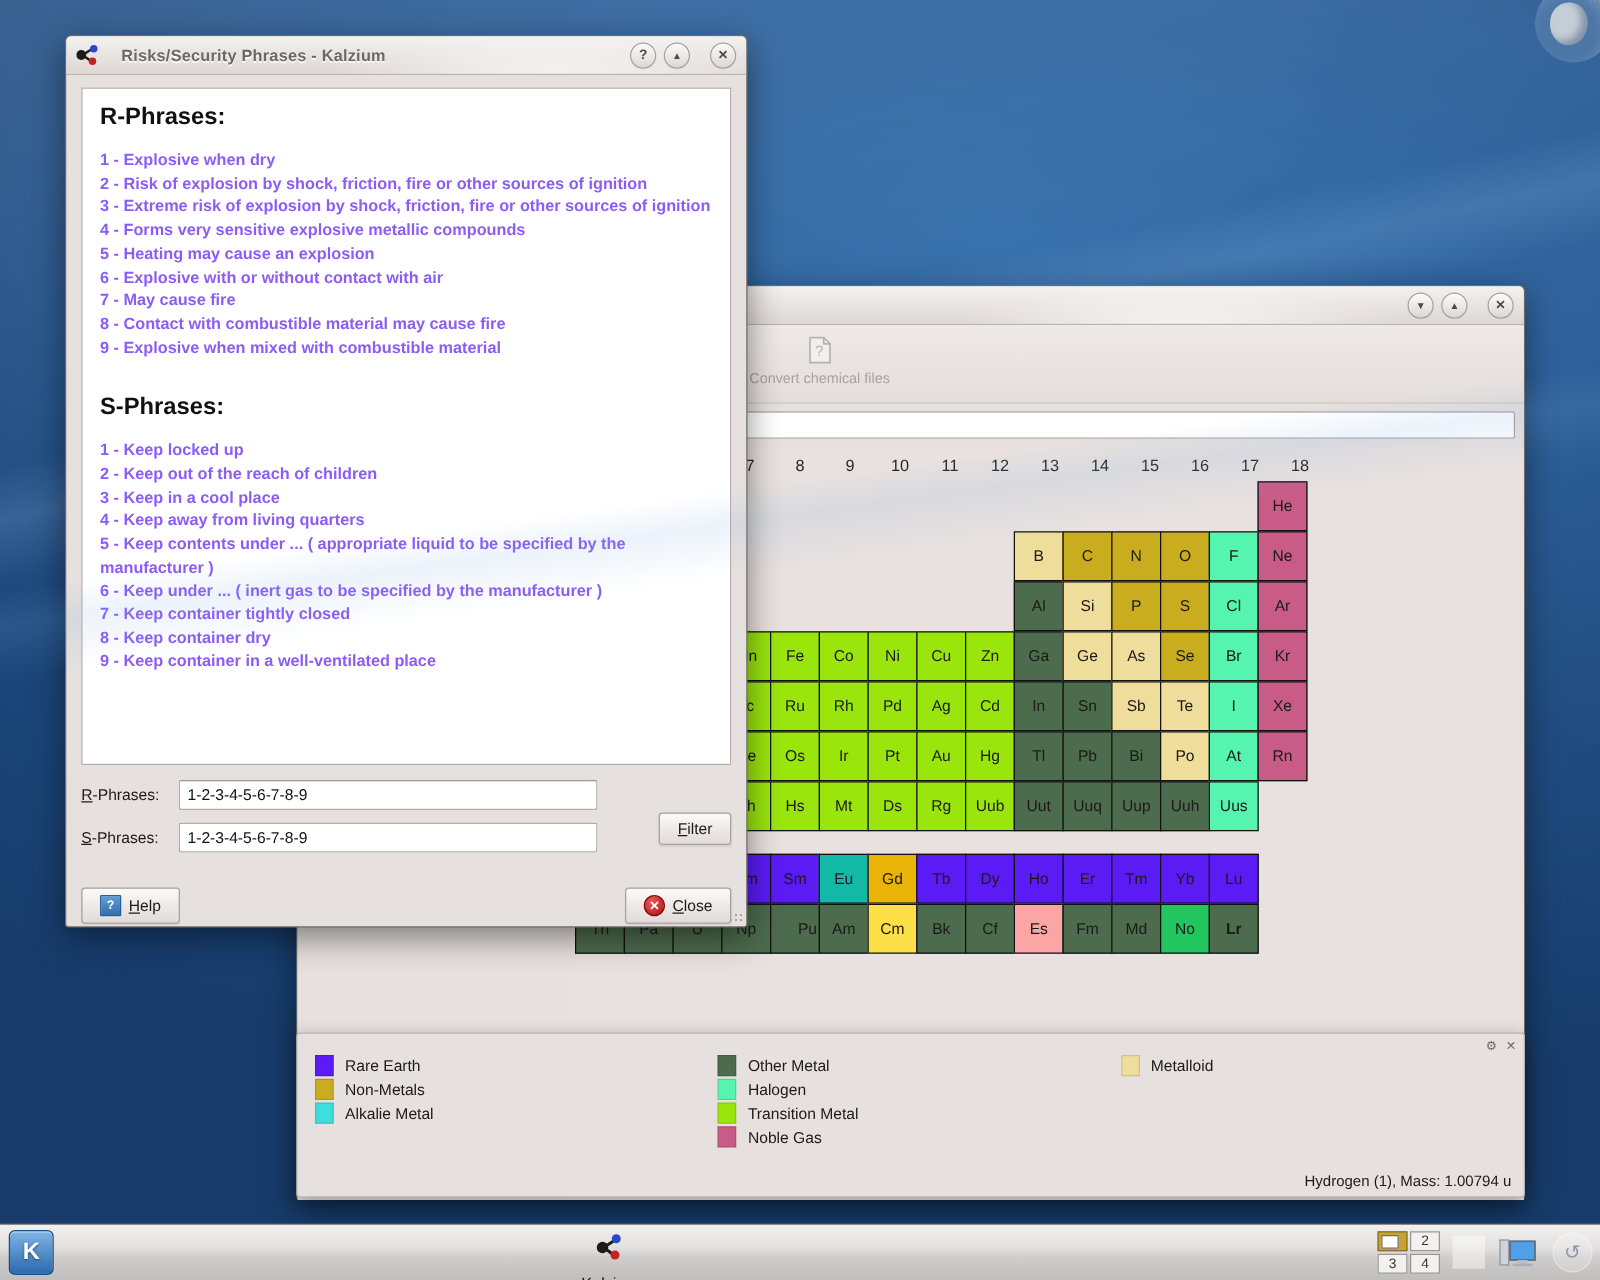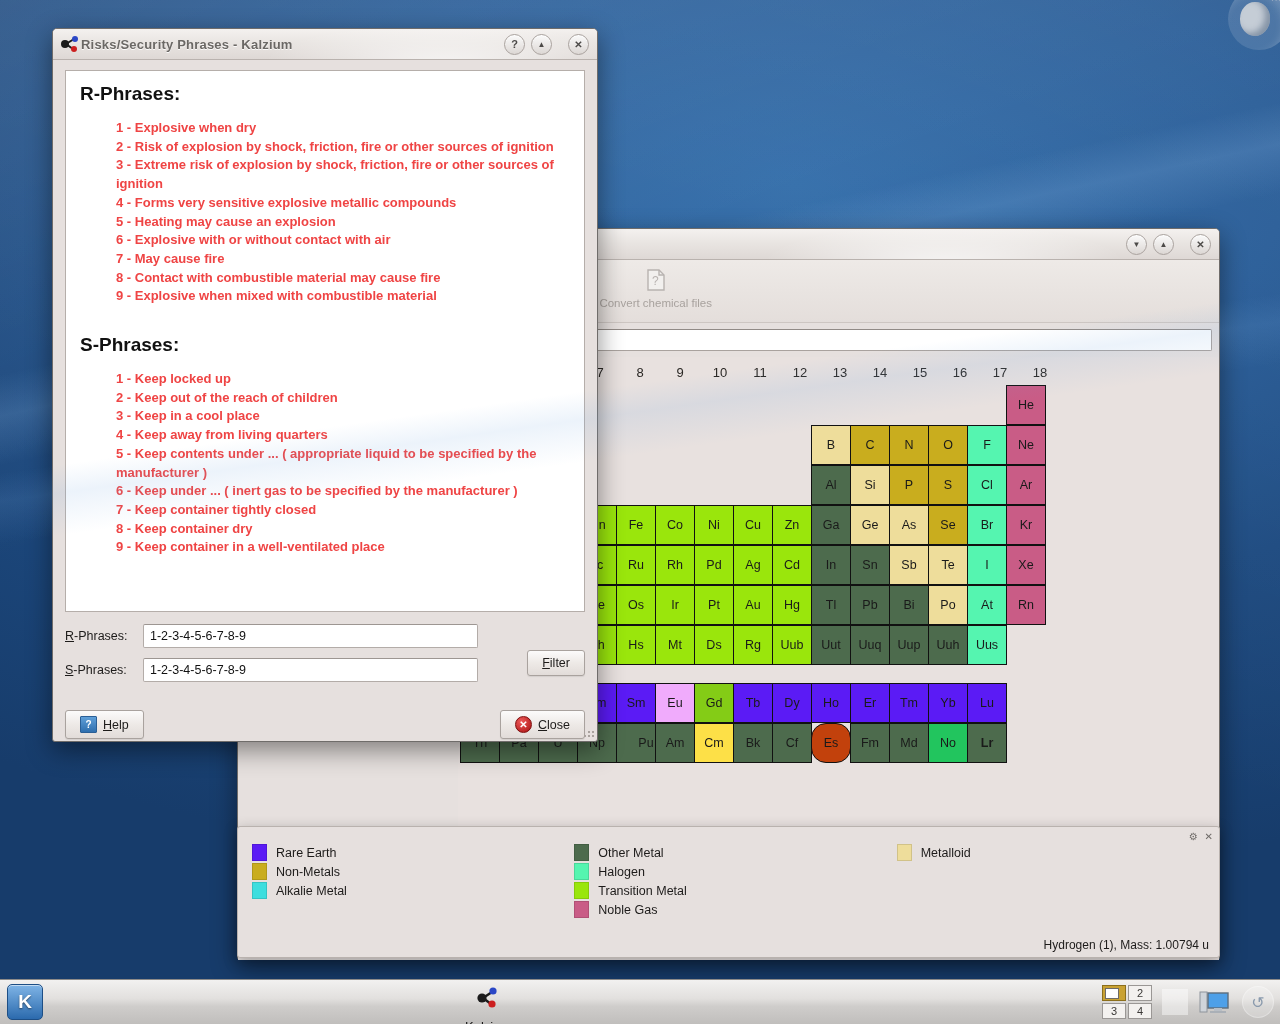--- a/index.html
+++ b/index.html
@@ -63,21 +63,21 @@
     position: relative;
     overflow: hidden;
   }
   .titlebar .shine {
     position:absolute; left:0; top:0; width:100%; height:100%;
     background: radial-gradient(ellipse 260px 60px at 72% 120%, rgba(255,255,255,0.75), rgba(255,255,255,0) 70%);
     pointer-events:none;
   }
   .title-text {
     font-size: 13px; font-weight: bold; color: #6b6865;
-    margin-left: 0; letter-spacing: 0.2px;
+    margin-left: 16px; letter-spacing: 0.2px;
     text-shadow: 0 1px 0 rgba(255,255,255,0.85);
     z-index: 1;
   }
   .tb-buttons { margin-left: auto; display: flex; align-items: center; gap: 6px; z-index:1; }
   .tb-btn {
     width: 19px; height: 19px; border-radius: 50%;
     background: linear-gradient(to bottom, #fbfbfb, #dcd7d4);
     border: 1px solid #a9a29e;
     display: flex; align-items: center; justify-content: center;
     font-size: 11px; color: #4c4a48; font-weight: bold;
@@ -100,23 +100,22 @@
     box-sizing: border-box;
     overflow: hidden;
     color: #111;
   }
   .phrase-h {
     font-size: 19px; font-weight: bold; color: #111;
     margin: 0 0 14px 0;
   }
   .phrase-h.second { margin-top: 28px; }
   .phrase-line {
-    font-size: 13px; font-weight: bold; color: #ef4444;
+    font-size: 13px; font-weight: bold; color: #8b5cf6;
     line-height: 18.7px;
-    margin-left: 36px;
   }
   .form-rows { margin-top: 12px; position: relative; }
   .form-row { display: flex; align-items: center; margin-bottom: 10px; }
   .form-label { width: 78px; font-size: 12.5px; color: #1d1b1a; }
   .form-label u { text-decoration: underline; }
   .text-input {
     flex: 1;
     height: 24px;
     background: #ffffff;
     border: 1px solid #b3aca8;
@@ -564,41 +563,41 @@
               </div>
             </div>
           <div class="lant-gap"></div>
           <div class="pt-grid" id="pt-lant">
               <div class="pt-row">
                 <div class="cell" style="background: rgb(91, 27, 245);">Ce</div>
                 <div class="cell" style="background: rgb(91, 27, 245);">Pr</div>
                 <div class="cell" style="background: rgb(91, 27, 245);">Nd</div>
                 <div class="cell" style="background: rgb(91, 27, 245);">Pm</div>
                 <div class="cell" style="background: rgb(91, 27, 245);">Sm</div>
-                <div class="cell" style="background: #f0abfc;">Eu</div>
-                <div class="cell" style="background: #84cc16;">Gd</div>
+                <div class="cell" style="background: #14b8a6;">Eu</div>
+                <div class="cell" style="background: #eab308;">Gd</div>
                 <div class="cell" style="background: rgb(91, 27, 245);">Tb</div>
                 <div class="cell" style="background: rgb(91, 27, 245);">Dy</div>
                 <div class="cell" style="background: rgb(91, 27, 245);">Ho</div>
                 <div class="cell" style="background: rgb(91, 27, 245);">Er</div>
                 <div class="cell" style="background: rgb(91, 27, 245);">Tm</div>
                 <div class="cell" style="background: rgb(91, 27, 245);">Yb</div>
                 <div class="cell" style="background: rgb(91, 27, 245);">Lu</div>
               </div>
               <div class="pt-row">
                 <div class="cell" style="background: rgb(77, 107, 77);">Th</div>
                 <div class="cell" style="background: rgb(77, 107, 77);">Pa</div>
                 <div class="cell" style="background: rgb(77, 107, 77);">U</div>
                 <div class="cell" style="background: rgb(77, 107, 77);">Np</div>
                 <div class="cell" style="background: rgb(77, 107, 77); padding-left: 20px;">Pu</div>
                 <div class="cell" style="background: rgb(77, 107, 77);">Am</div>
                 <div class="cell" style="background: #fde047;">Cm</div>
                 <div class="cell" style="background: rgb(77, 107, 77);">Bk</div>
                 <div class="cell" style="background: rgb(77, 107, 77);">Cf</div>
-                <div class="cell" style="background: #c2410c; border-radius: 15px;">Es</div>
+                <div class="cell" style="background: #fca5a5;">Es</div>
                 <div class="cell" style="background: rgb(77, 107, 77);">Fm</div>
                 <div class="cell" style="background: rgb(77, 107, 77);">Md</div>
                 <div class="cell" style="background: #22c55e;">No</div>
                 <div class="cell" style="background: rgb(77, 107, 77); font-weight: bold;">Lr</div>
               </div>
             </div>
         </div>
       </div>
     </div>
     <div class="grip"></div>

